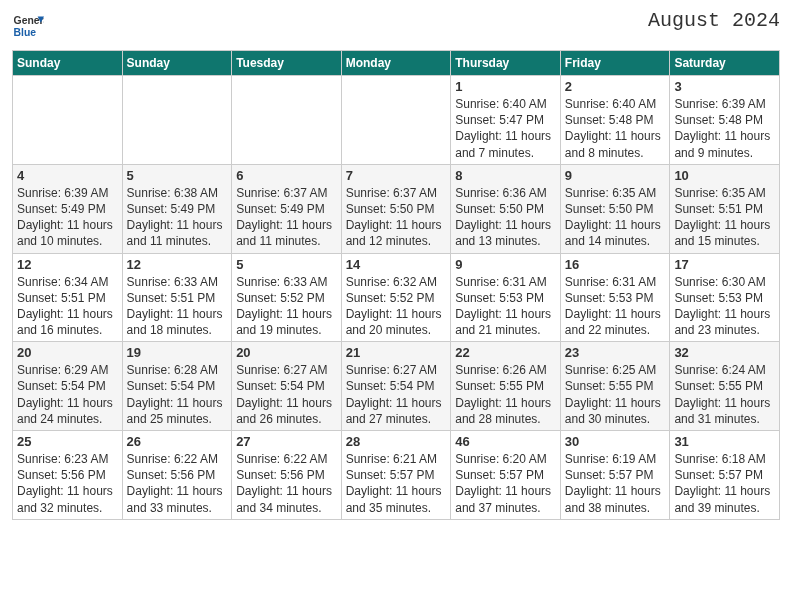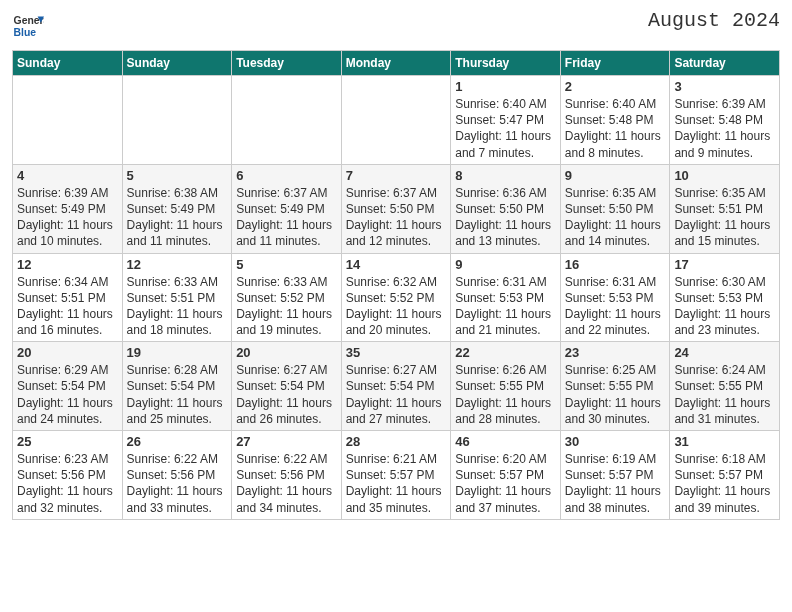--- a/index.html
+++ b/index.html
@@ -203,33 +203,33 @@
           </td>
           <td>
             <span class="day-num">19</span>
             <div class="day-info">Sunrise: 6:28 AM<br>Sunset: 5:54 PM<br>Daylight: 11 hours<br>and 25 minutes.</div>
           </td>
           <td>
             <span class="day-num">20</span>
             <div class="day-info">Sunrise: 6:27 AM<br>Sunset: 5:54 PM<br>Daylight: 11 hours<br>and 26 minutes.</div>
           </td>
           <td>
-            <span class="day-num">35</span>
+            <span class="day-num">21</span>
             <div class="day-info">Sunrise: 6:27 AM<br>Sunset: 5:54 PM<br>Daylight: 11 hours<br>and 27 minutes.</div>
           </td>
           <td>
             <span class="day-num">22</span>
             <div class="day-info">Sunrise: 6:26 AM<br>Sunset: 5:55 PM<br>Daylight: 11 hours<br>and 28 minutes.</div>
           </td>
           <td>
             <span class="day-num">23</span>
             <div class="day-info">Sunrise: 6:25 AM<br>Sunset: 5:55 PM<br>Daylight: 11 hours<br>and 30 minutes.</div>
           </td>
           <td>
-            <span class="day-num">24</span>
+            <span class="day-num">32</span>
             <div class="day-info">Sunrise: 6:24 AM<br>Sunset: 5:55 PM<br>Daylight: 11 hours<br>and 31 minutes.</div>
           </td>
         </tr>
         <tr>
           <td>
             <span class="day-num">25</span>
             <div class="day-info">Sunrise: 6:23 AM<br>Sunset: 5:56 PM<br>Daylight: 11 hours<br>and 32 minutes.</div>
           </td>
           <td>
             <span class="day-num">26</span>

